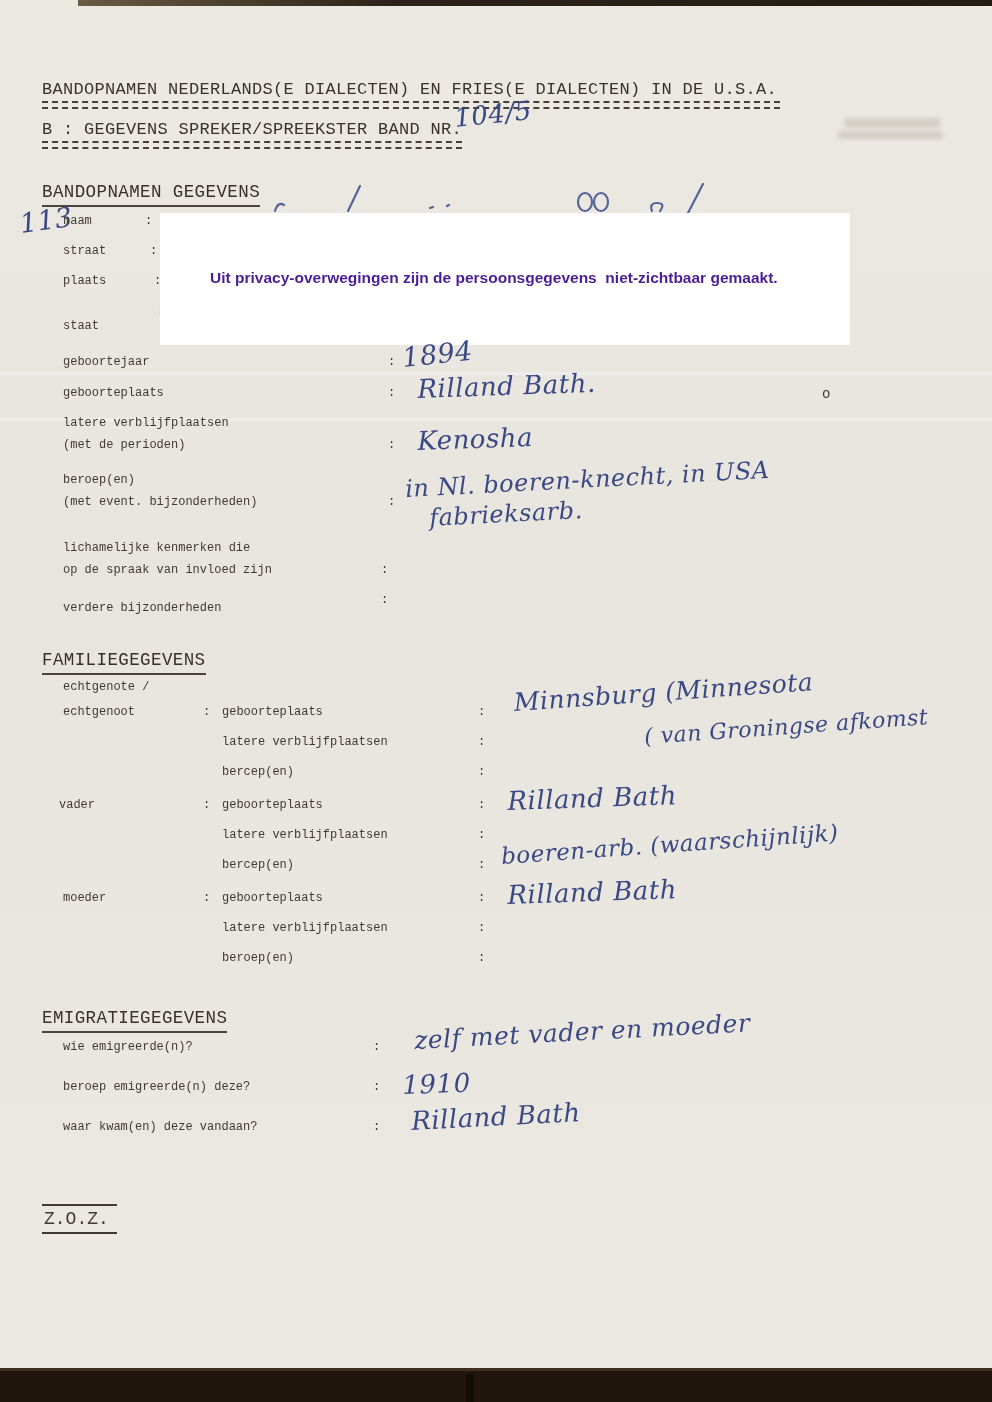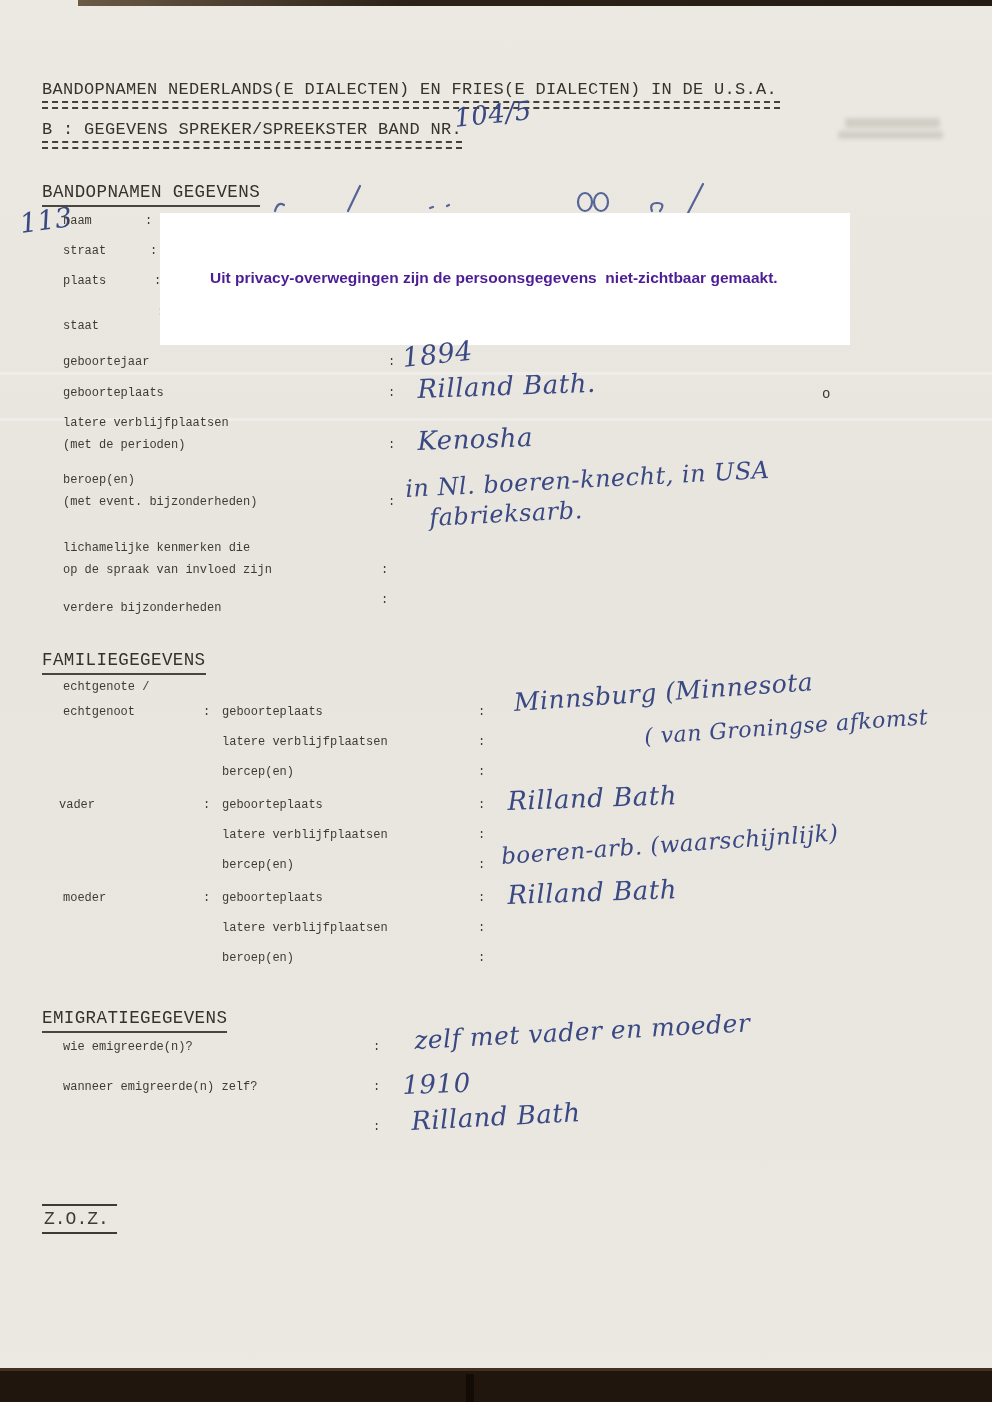--- a/index.html
+++ b/index.html
@@ -144,24 +144,25 @@
 
   <div class="t body-label" style="left:222px;top:951px;">beroep(en)</div>
   <div class="t body-label" style="left:478px;top:951px;">:</div>
 
   <div class="t heading" style="left:42px;top:1008px;">EMIGRATIEGEGEVENS</div>
 
   <div class="t body-label" style="left:63px;top:1040px;">wie emigreerde(n)?</div>
   <div class="t body-label" style="left:373px;top:1040px;">:</div>
   <div class="hw" style="left:415px;top:1026px;font-size:25px;transform:rotate(-3deg);">zelf met vader en moeder</div>
 
-  <div class="t body-label" style="left:63px;top:1080px;">wanneer emigreerde(n) zelf?</div>
+  <div class="t body-label" style="left:63px;top:1080px;">beroep emigreerde(n) deze?</div>
   <div class="t body-label" style="left:373px;top:1080px;">:</div>
   <div class="hw" style="left:403px;top:1070px;font-size:26px;">1910</div>
 
+  <div class="t body-label" style="left:63px;top:1120px;">waar kwam(en) deze vandaan?</div>
   <div class="t body-label" style="left:373px;top:1120px;">:</div>
   <div class="hw" style="left:412px;top:1106px;font-size:26px;transform:rotate(-3deg);">Rilland Bath</div>
 
   <div class="zoz">Z.O.Z.</div>
 
   <div class="bottom-band"></div>
   <div class="bottom-seam"></div>
 
 </div>
 

